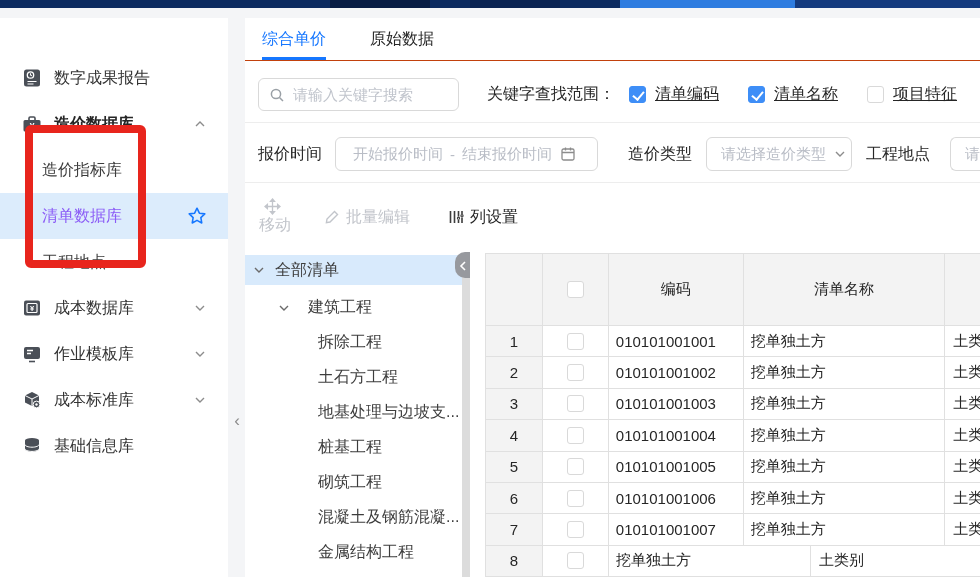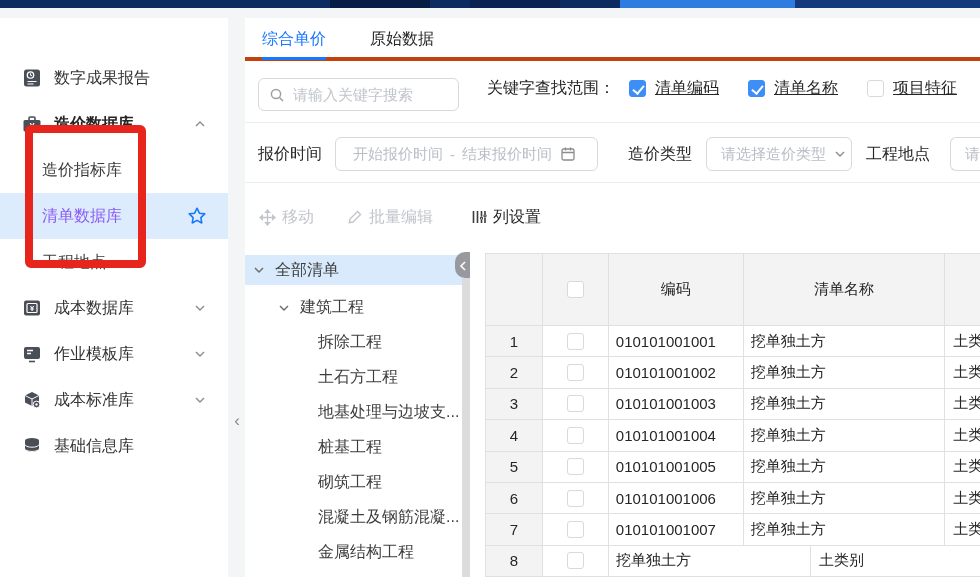--- a/index.html
+++ b/index.html
@@ -29,33 +29,33 @@
   .side-child .star { position:absolute; right:20px; top:50%; margin-top:-11px; width:22px; height:22px; }
   .panel-collapse { position:absolute; left:229px; top:408px; width:16px; height:26px; color:#8c8c8c; font-size:17px; line-height:26px; text-align:center; cursor:pointer; }
 
   
   .red-box { position:absolute; left:25px; top:125px; width:121px; height:143px; border:8px solid #e8251d; border-radius:6px; z-index:50; pointer-events:none; }
 
   
   .main { position:absolute; left:245px; top:18px; width:735px; height:559px; background:#fff; overflow:hidden; }
 
   
-  .tabs { position:absolute; left:0; top:0; width:735px; height:43px; border-bottom:4px solid #c2410c; }
+  .tabs { position:absolute; left:0; top:0; width:735px; height:43px; border-bottom:1px solid #c2410c; }
   .tab { position:absolute; top:0; height:42px; line-height:42px; font-size:16px; color:#262626; cursor:pointer; }
   .tab.t1 { left:17px; }
   .tab.t2 { left:125px; }
   .tab.active { color:#1677ff; }
   .tab.active::after { content:""; position:absolute; left:0; right:0; bottom:0; height:3px; background:#1677ff; }
 
   
   .search-box { position:absolute; left:13px; top:60px; width:201px; height:33px; border:1px solid #d9d9d9; border-radius:6px; display:flex; align-items:center; background:#fff; }
   .search-box svg { margin-left:10px; flex:0 0 16px; }
   .search-box input { border:none; outline:none; flex:1; margin-left:8px; font-size:15px; color:#333; font-family:inherit; background:transparent; width:150px; }
   .search-box input::placeholder { color:#c0c4cc; }
-  .scope { position:absolute; left:242px; top:60px; height:33px; display:flex; align-items:flex-start; }
+  .scope { position:absolute; left:242px; top:60px; height:33px; display:flex; align-items:center; }
   .scope .slabel { font-size:16px; color:#262626; }
   .cb { width:17px; height:17px; border:1px solid #d9d9d9; border-radius:3px; background:#fff; display:inline-block; position:relative; cursor:pointer; flex:0 0 17px; }
   .cb.checked { background:#3e8ef7; border-color:#3e8ef7; }
   .cb.checked::after { content:""; position:absolute; left:5px; top:2px; width:5px; height:9px; border:solid #fff; border-width:0 2px 2px 0; transform:rotate(40deg); }
   .scope .opt { display:flex; align-items:center;text-decoration:underline; }
   .scope .optlabel { font-size:16px; color:#262626; margin-left:9px; }
   .scope .o1 { margin-left:14px; } .scope .o2 { margin-left:29px; } .scope .o3 { margin-left:29px; }
 
   .hr1 { position:absolute; left:0; top:104px; width:735px; height:1px; background:#ededed; }
   .hr2 { position:absolute; left:0; top:164px; width:735px; height:1px; background:#ededed; }
@@ -74,29 +74,29 @@
   .sel1 svg { margin-left:8px; }
   .sel2 { left:705px; width:60px; border-right:none; border-radius:6px 0 0 6px; }
   .sel2 .ph { font-size:15px; color:#b9bdc6; margin-left:14px; }
 
   
   .toolbar { position:absolute; left:0; top:176px; width:735px; height:46px; display:flex; align-items:center; }
   .tbtn { display:flex; align-items:center; font-size:16px; cursor:pointer; }
   .tbtn svg { margin-right:6px; }
   .tbtn.disabled { color:#c2c5cb; cursor:default; }
   .tbtn.dark { color:#262626; }
-  .tb1 { margin-left:14px; } .tb2 { margin-left:33px; } .tb3 { margin-left:38px; }
+  .tb1 { margin-left:14px;flex-direction:column; } .tb2 { margin-left:33px; } .tb3 { margin-left:38px; }
 
   
   .tree { position:absolute; left:0; top:237px; width:217px; height:322px; overflow:hidden; font-size:16px; }
   .tnode { position:relative; height:35px; display:flex; align-items:center; color:#3d3d3d; cursor:pointer; }
   .tnode.selected { background:#d8eafc; height:30px; margin-bottom:5px; }
   .tnode .tchev { width:12px; height:12px; margin-right:10px; flex:0 0 12px; }
   .tnode.lv0 { padding-left:8px; }
-  .tnode.lv1 { padding-left:33px; }
+  .tnode.lv1 { padding-left:33px;gap:8px; }
   .tnode.lv2 { padding-left:73px; }
   .tnode .tlabel { white-space:nowrap; }
 
   
   .splitter { position:absolute; left:217px; top:237px; width:8px; height:322px; background:#dcdcdc; cursor:col-resize; }
   .split-tab { position:absolute; left:210px; top:234px; width:15px; height:26px; background:#97999e; border-radius:10px 0 0 10px; color:#fff; font-size:12px; line-height:26px; text-align:center; cursor:pointer; z-index:5; }
 
   
   .tbl { position:absolute; left:240px; top:235px; width:680px; height:324px; font-size:15px; border-left:1px solid #e0e0e0; border-top:1px solid #e0e0e0; }
   .trow { display:flex; height:31.4px; }

